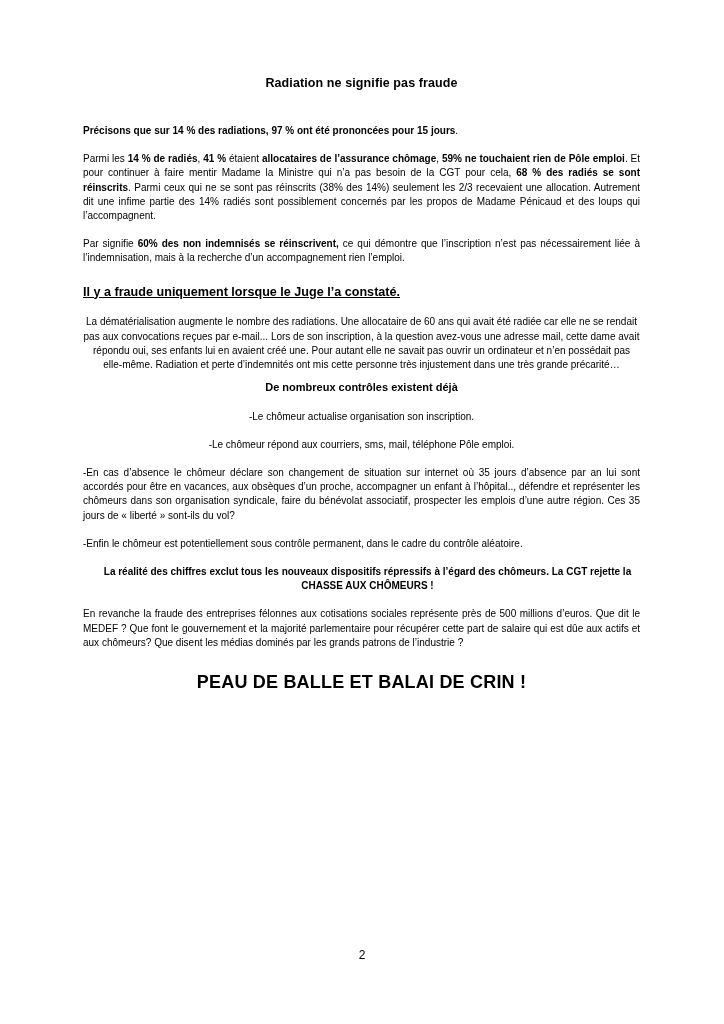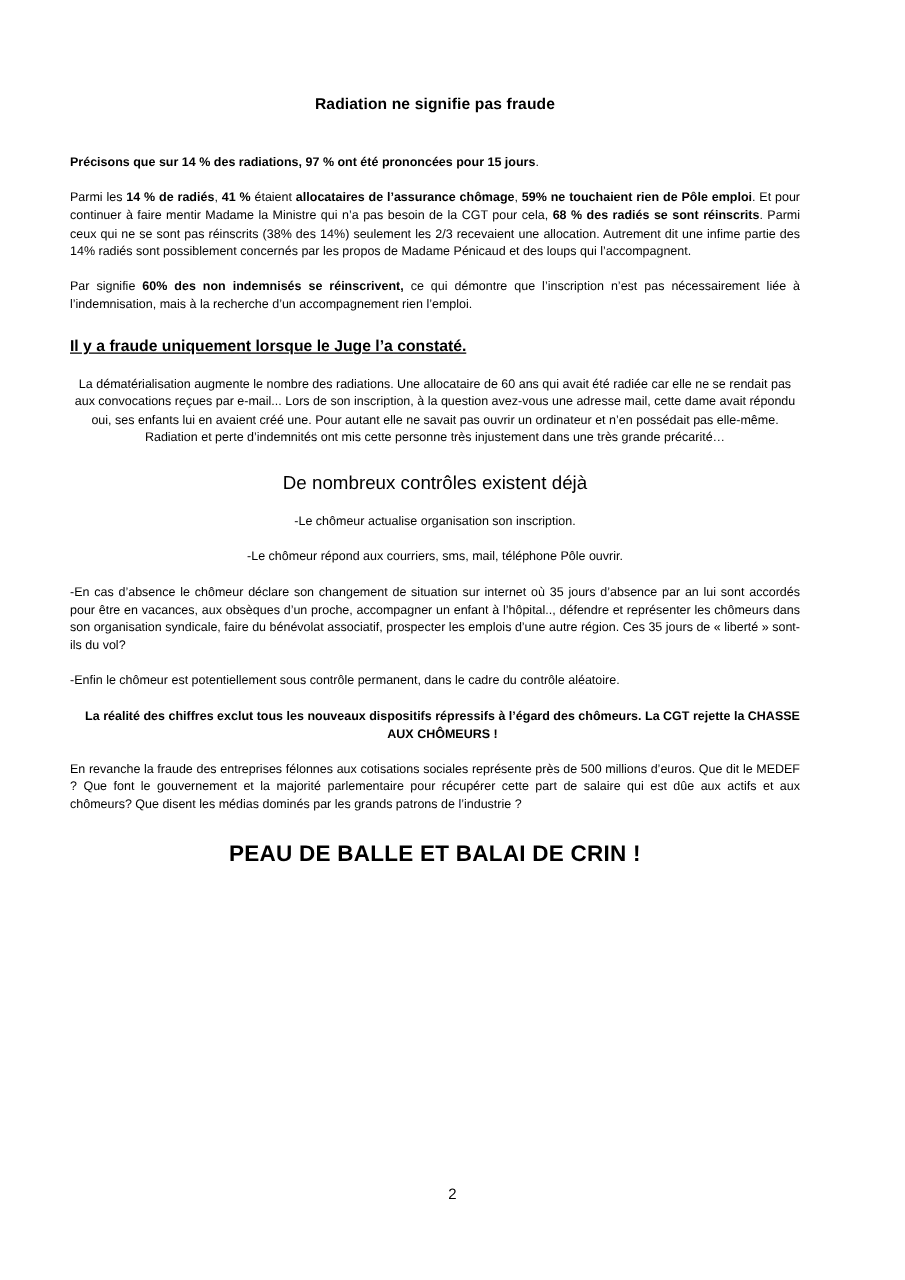--- a/index.html
+++ b/index.html
@@ -12,21 +12,21 @@
     height: 1024px;
     font-family: "Liberation Sans", sans-serif;
     color: #000000;
     position: relative;
     overflow: hidden;
   }
   .page {
     width: 724px;
     height: 1024px;
     box-sizing: border-box;
-    padding: 66px 84px 0 56px;
+    padding: 66px 84px 0 83px;
     position: relative;
   }
   .doc-title {
     text-align: center;
     font-weight: bold;
     font-size: 12.5px;
     margin: 0 0 0 0;
     padding-top: 10px;
     letter-spacing: 0.1px;
   }
@@ -43,23 +43,23 @@
     font-weight: bold;
   }
   .underline-head {
     font-weight: bold;
     text-decoration: underline;
     font-size: 12.6px;
     margin-top: 18px;
   }
   .section-head {
     text-align: center;
-    font-weight: normal;
-    font-size: 15px;
-    margin-top: 18px;
+    font-weight: bold;
+    font-size: 11px;
+    margin-top: 8px;
   }
   .block-left {
     text-align: center;
     margin-left: 12px;
   }
   .lead-first {
     margin-top: 34px;
   }
   .final-head {
     text-align: center;
@@ -100,21 +100,21 @@
   </p>
 
   <p class="underline-head">Il y a fraude uniquement lorsque le Juge l’a constaté.</p>
 
   <p class="para nojust">La dématérialisation augmente le nombre des radiations. Une allocataire de 60 ans qui avait été radiée car elle ne se rendait pas aux convocations reçues par e-mail... Lors de son inscription, à la question avez-vous une adresse mail, cette dame avait répondu oui, ses enfants lui en avaient créé une. Pour autant elle ne savait pas ouvrir un ordinateur et n’en possédait pas elle-même. Radiation et perte d’indemnités ont mis cette personne très injustement dans une très grande précarité…</p>
 
   <p class="section-head">De nombreux contrôles existent déjà</p>
 
   <p class="para nojust">-Le chômeur actualise organisation son inscription.</p>
 
-  <p class="para nojust">-Le chômeur répond aux courriers, sms, mail, téléphone Pôle ouvrir.</p>
+  <p class="para nojust">-Le chômeur répond aux courriers, sms, mail, téléphone Pôle emploi.</p>
 
   <p class="para">-En cas d’absence le chômeur déclare son changement de situation sur internet où 35 jours d’absence par an lui sont accordés pour être en vacances, aux obsèques d’un proche, accompagner un enfant à l’hôpital.., défendre et représenter les chômeurs dans son organisation syndicale, faire du bénévolat associatif, prospecter les emplois d’une autre région. Ces 35 jours de « liberté » sont-ils du vol?</p>
 
   <p class="para">-Enfin le chômeur est potentiellement sous contrôle permanent, dans le cadre du contrôle aléatoire.</p>
 
   <p class="para block-left" style="font-weight:bold;">La réalité des chiffres exclut tous les nouveaux dispositifs répressifs à l’égard des chômeurs. La CGT rejette la CHASSE AUX CHÔMEURS !</p>
 
   <p class="para">En revanche la fraude des entreprises félonnes aux cotisations sociales représente près de 500 millions d’euros. Que dit le MEDEF ? Que font le gouvernement et la majorité parlementaire pour récupérer cette part de salaire qui est dûe aux actifs et aux chômeurs? Que disent les médias dominés par les grands patrons de l’industrie ?</p>
 
   <p class="final-head">PEAU DE BALLE ET BALAI DE CRIN !</p>

